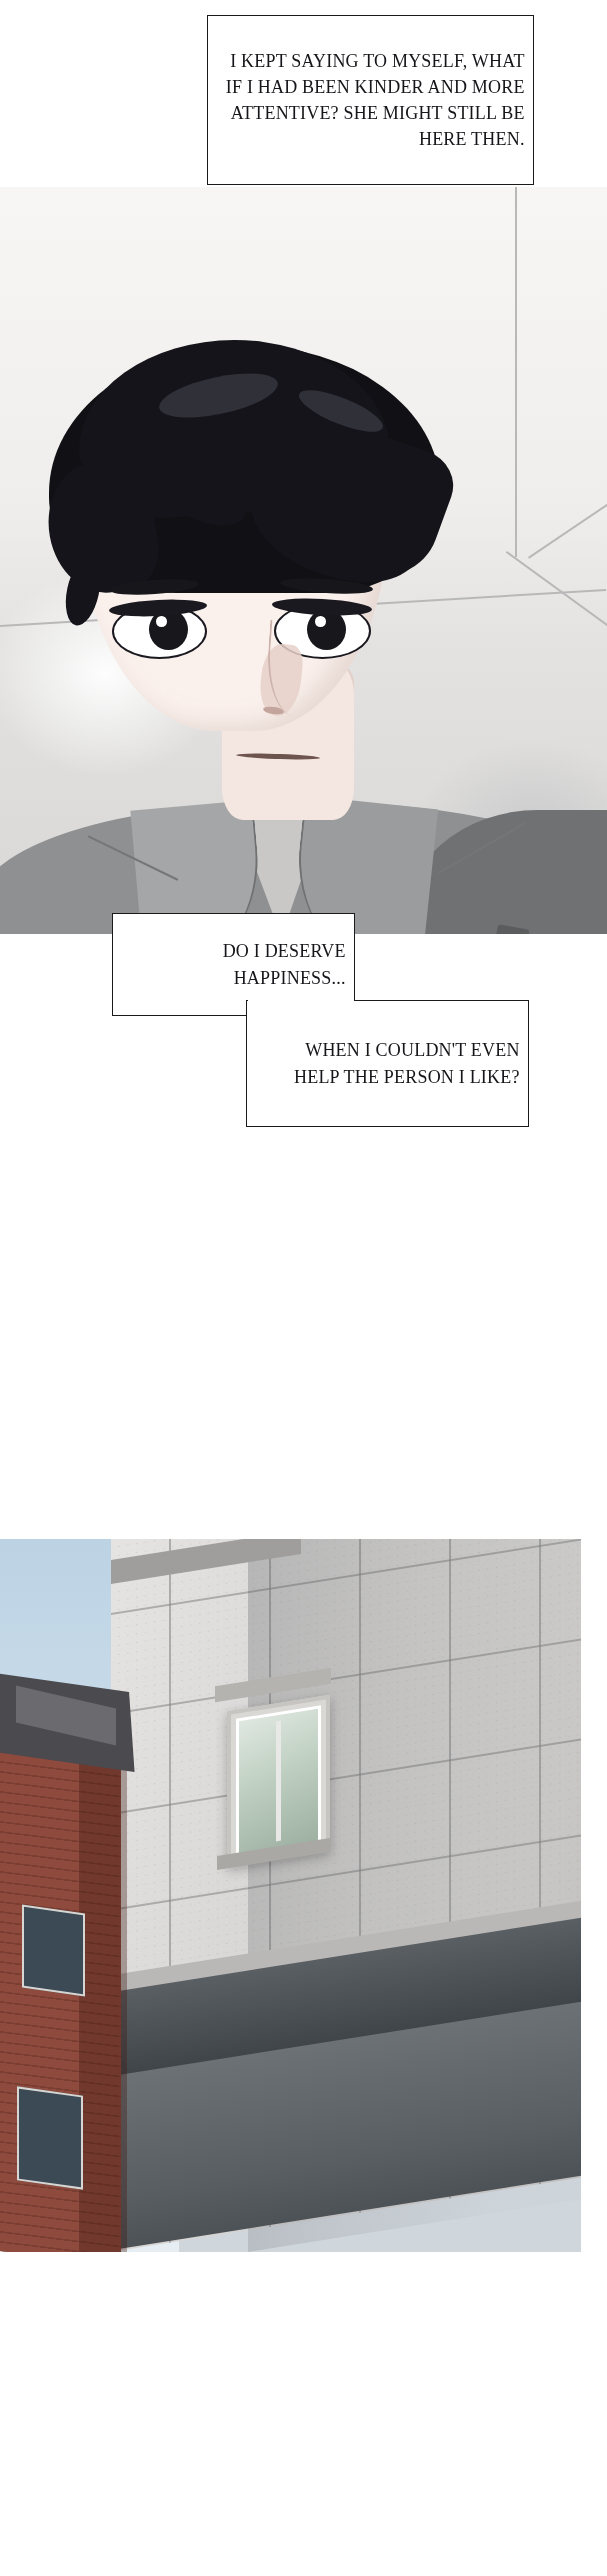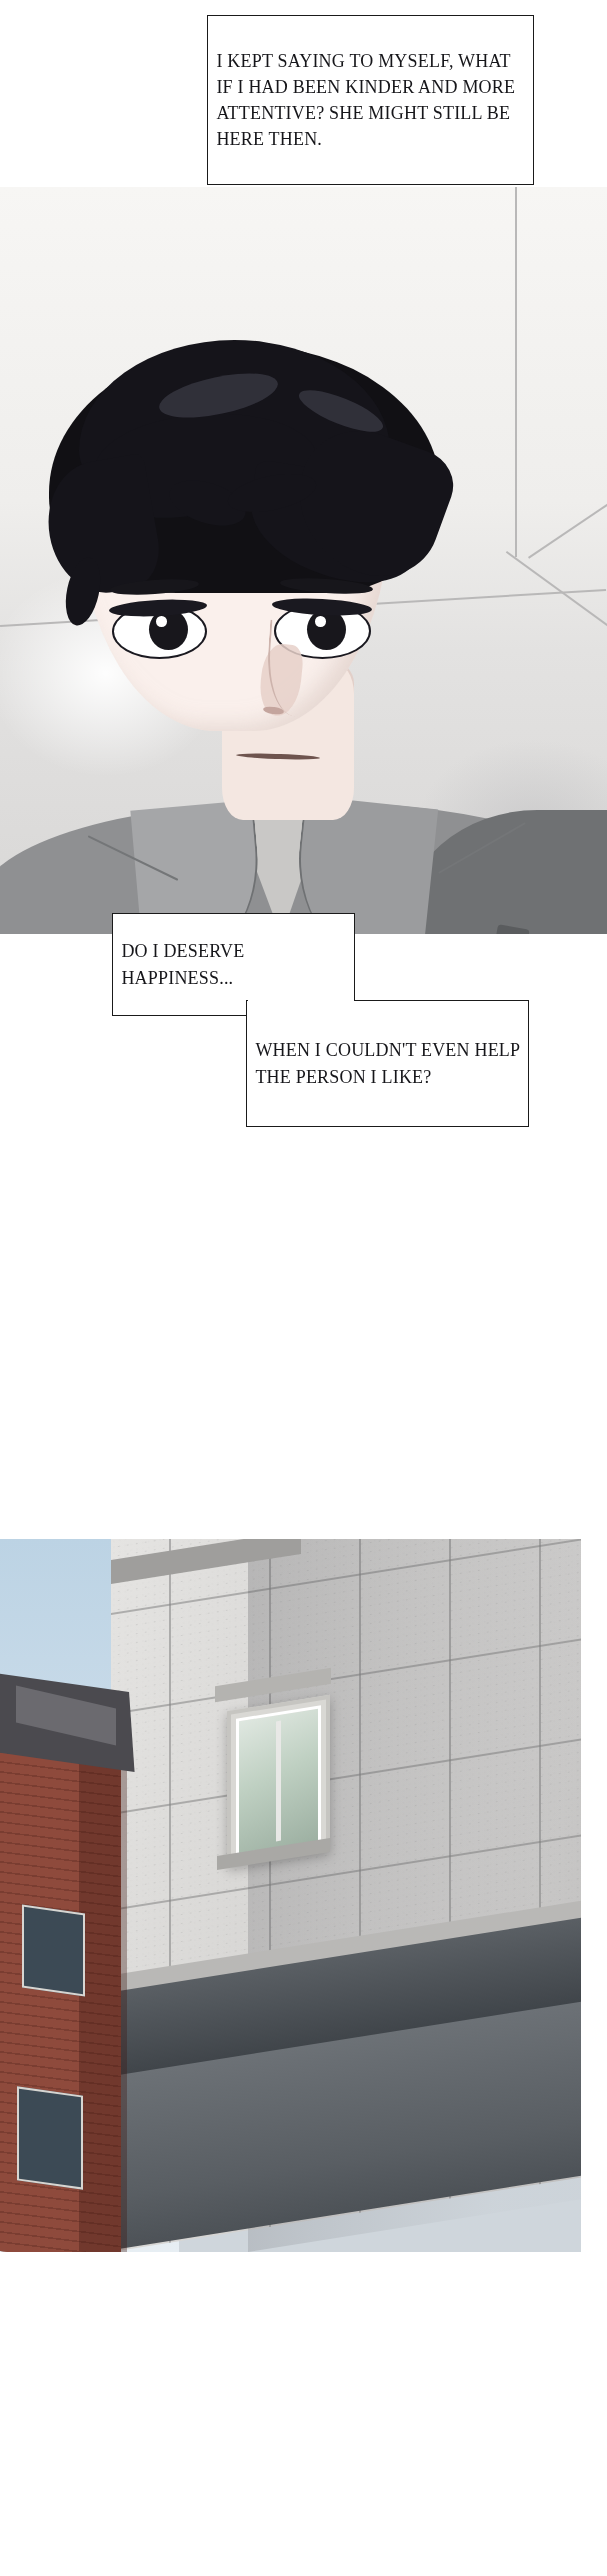--- a/index.html
+++ b/index.html
@@ -487,21 +487,21 @@
 
   
   .bubble {
     position: absolute;
     background: #ffffff;
     border: 1.6px solid #1a1a1a;
     box-sizing: border-box;
     display: flex;
     align-items: center;
     justify-content: center;
-    text-align: left;
+    text-align: right;
     color: #16161a;
     letter-spacing: 0.2px;
     line-height: 1.45;
     z-index: 20;
   }
   .bubble p { margin: 0; padding: 0 8.4px; }
 
   .bubble-1 {
     left: 207px; top: 15px;
     width: 327px; height: 170px;

